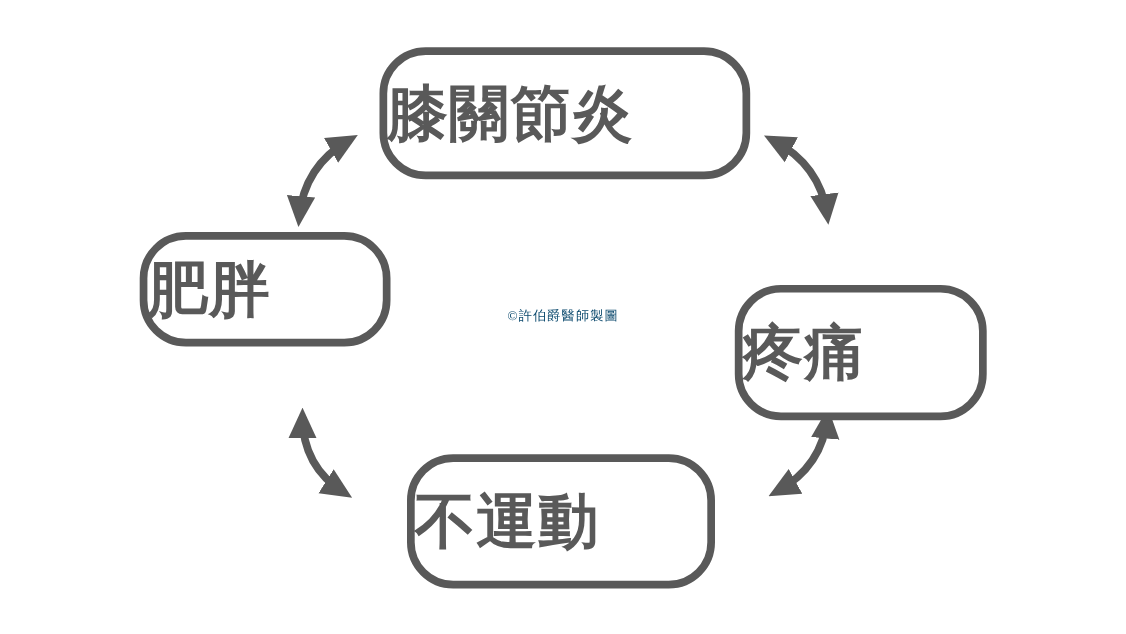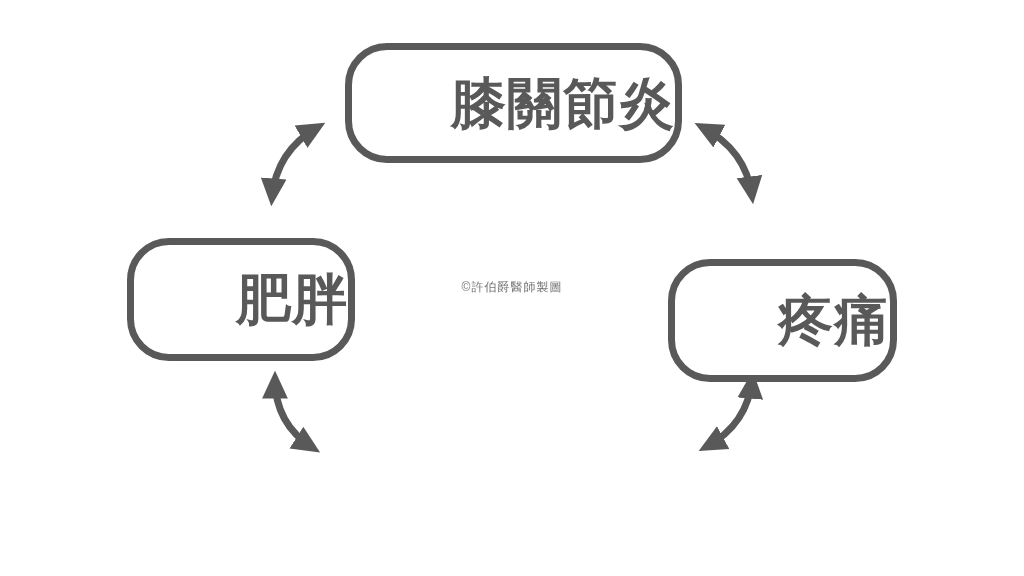--- a/index.html
+++ b/index.html
@@ -18,49 +18,50 @@
     background: #ffffff;
   }
   .node {
     position: absolute;
     box-sizing: border-box;
     border: 7px solid #595959;
     border-radius: 42px;
     background: #ffffff;
     display: flex;
     align-items: center;
-    justify-content: flex-end;
+    justify-content: flex-start;
     color: #595959;
     font-weight: 700;
     font-size: 55px;
     letter-spacing: 1px;
     line-height: 1;
   }
   .node-top    { left: 345px; top: 43px;  width: 337px; height: 120px; }
-  .node-left   { left: 127px; top: 238px; width: 228px; height: 123px; }
+  .node-left   { left: 127px; top: 211px; width: 228px; height: 104px; }
   .node-right  { left: 668px; top: 227px; width: 229px; height: 123px; margin-top: 32px; }
   .node-bottom { left: 370px; top: 413px; width: 280px; height: 122px; }
   .arrows {
     position: absolute;
     left: 0;
     top: 0;
     width: 1024px;
     height: 576px;
     pointer-events: none;
   }
   .watermark {
     position: absolute;
     left: 512px;
     top: 287px;
     transform: translate(-50%, -50%);
-    color: #737373;
+    color: #0c4a6e;
     font-size: 12px;
     font-weight: 400;
     letter-spacing: 1px;
     white-space: nowrap;
+    font-family: Liberation Serif, serif;
   }
 </style>
 </head>
 <body>
 
 <div class="canvas">
 
   <svg class="arrows" viewBox="0 0 1024 576" xmlns="http://www.w3.org/2000/svg">
     <defs>
       <marker id="ah" viewBox="0 0 10 10" refX="7" refY="5" markerWidth="4" markerHeight="4" orient="auto-start-reverse">
@@ -76,20 +77,23 @@
   </svg>
 
   <div class="node node-top">
     <span>膝關節炎</span>
   </div>
 
   <div class="node node-right">
     <span>疼痛</span>
   </div>
 
+  <div class="node node-bottom">
+    <span>不運動</span>
+  </div>
 
   <div class="node node-left">
     <span>肥胖</span>
   </div>
 
   <div class="watermark">©許伯爵醫師製圖</div>
 
 </div>
 
 </body></html>

